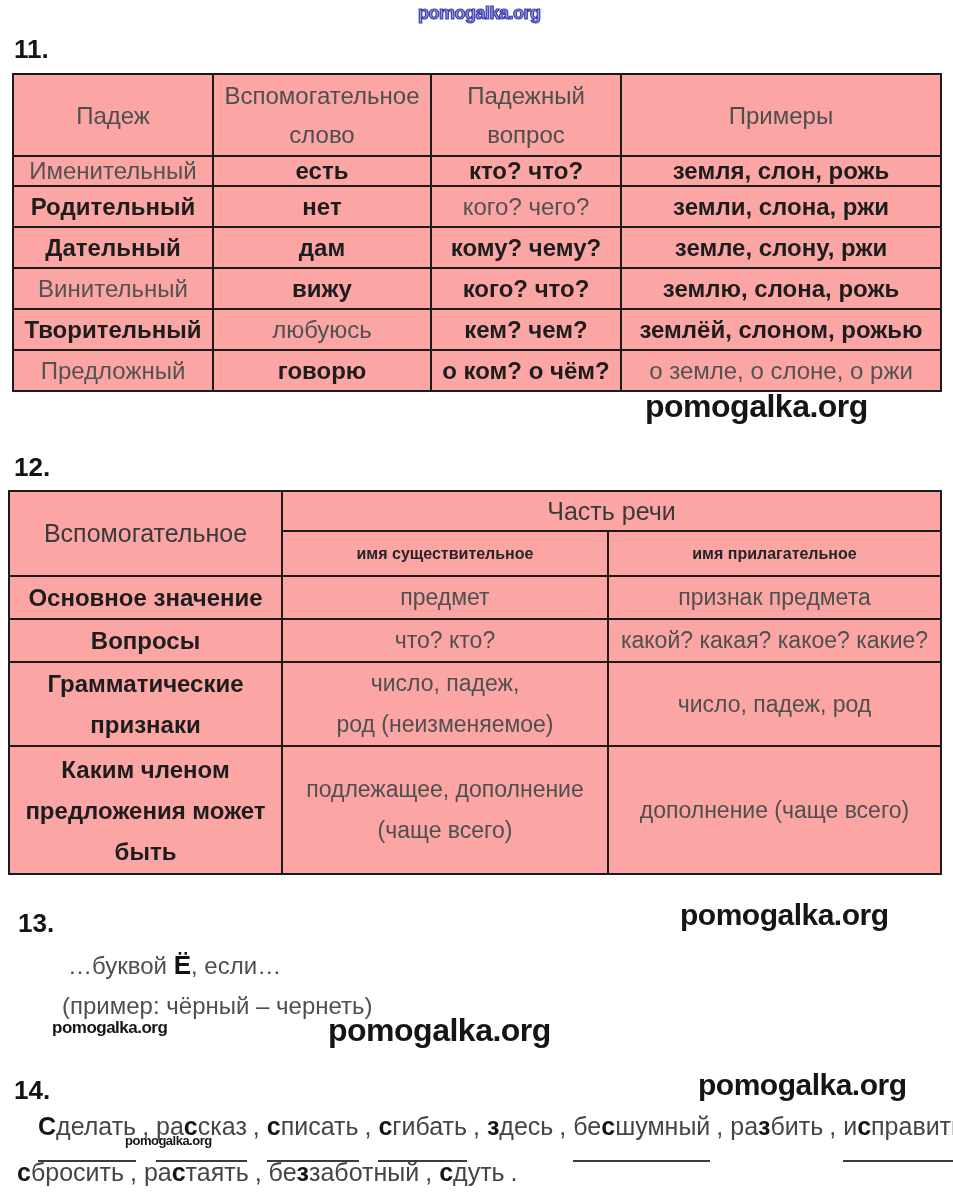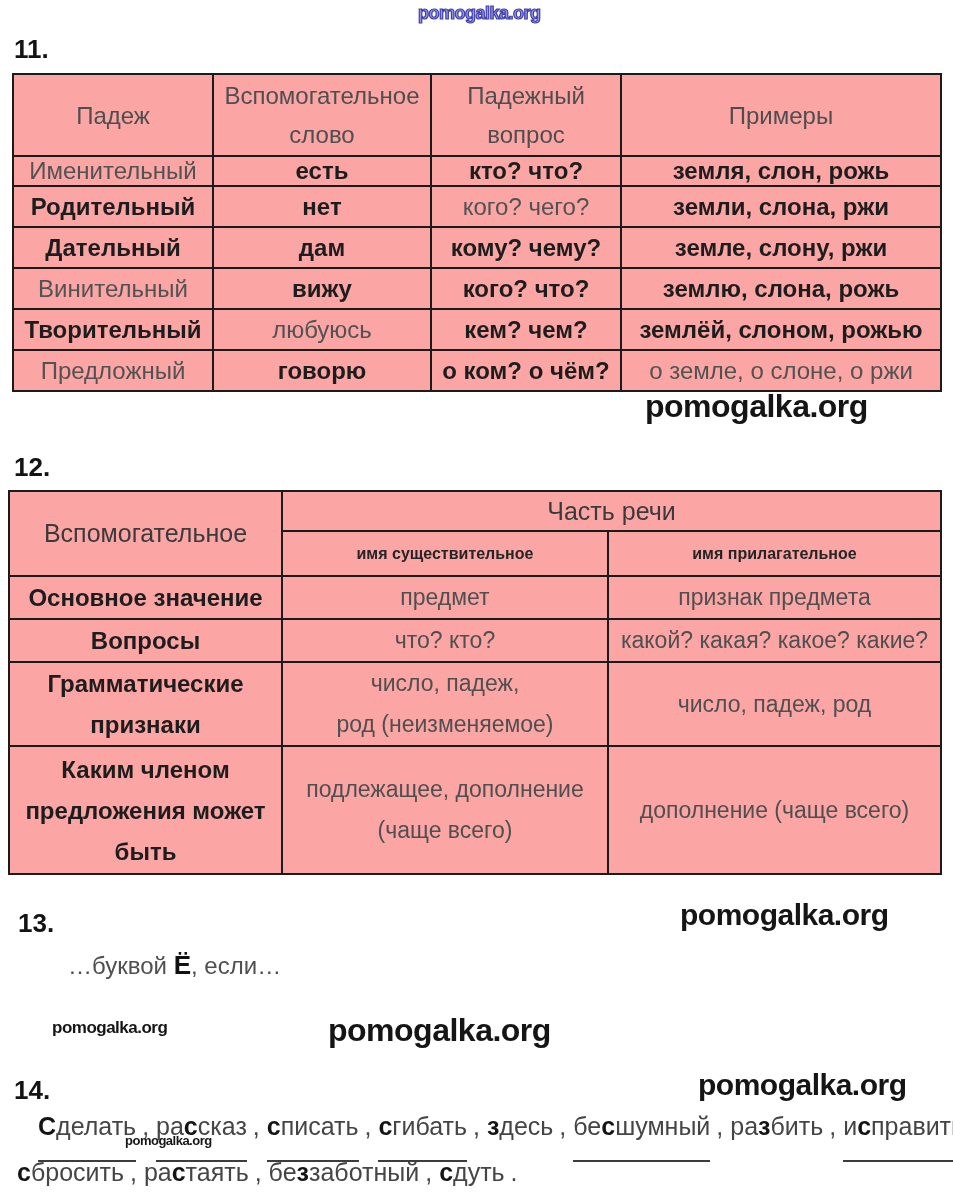--- a/index.html
+++ b/index.html
@@ -160,18 +160,19 @@
 (чаще всего)</td>
           <td class="t12-val">дополнение (чаще всего)</td>
         </tr>
       </tbody>
   </table>
 
   <div class="secnum" style="left:18px;top:908px;">13.</div>
   <div class="s13line" style="left:68px;top:950px;">
     <span>…буквой </span><b>Ё</b><span>, если…</span>
   </div>
+  <div class="s13line" style="left:62px;top:992px;">(пример: чёрный – чернеть)</div>
 
   <div class="secnum" style="left:14px;top:1075px;">14.</div>
   <div class="wline" id="s14-line1" style="left:38px;top:1112px;"><span><span class="word uw"><span class="em">С</span><span>делать</span></span><span class="sep">, </span></span><span><span class="word uw"><span>ра</span><span class="em">с</span><span>сказ</span></span><span class="sep">, </span></span><span><span class="word uw"><span class="em">с</span><span>писать</span></span><span class="sep">, </span></span><span><span class="word uw"><span class="em">с</span><span>гибать</span></span><span class="sep">, </span></span><span><span class="word"><span class="em">з</span><span>десь</span></span><span class="sep">, </span></span><span><span class="word uw"><span>бе</span><span class="em">с</span><span>шумный</span></span><span class="sep">, </span></span><span><span class="word"><span>ра</span><span class="em">з</span><span>бить</span></span><span class="sep">, </span></span><span><span class="word uw"><span>и</span><span class="em">с</span><span>править</span></span></span></div>
   <div class="wline" id="s14-line2" style="left:17px;top:1158px;"><span><span class="word uw"><span class="em">с</span><span>бросить</span></span><span class="sep">, </span></span><span><span class="word uw"><span>ра</span><span class="em">с</span><span>таять</span></span><span class="sep">, </span></span><span><span class="word"><span>бе</span><span class="em">з</span><span>заботный</span></span><span class="sep">, </span></span><span><span class="word uw"><span class="em">с</span><span>дуть</span></span><span class="sep">.</span></span></div>
 
 </div>
 
 </body></html>

